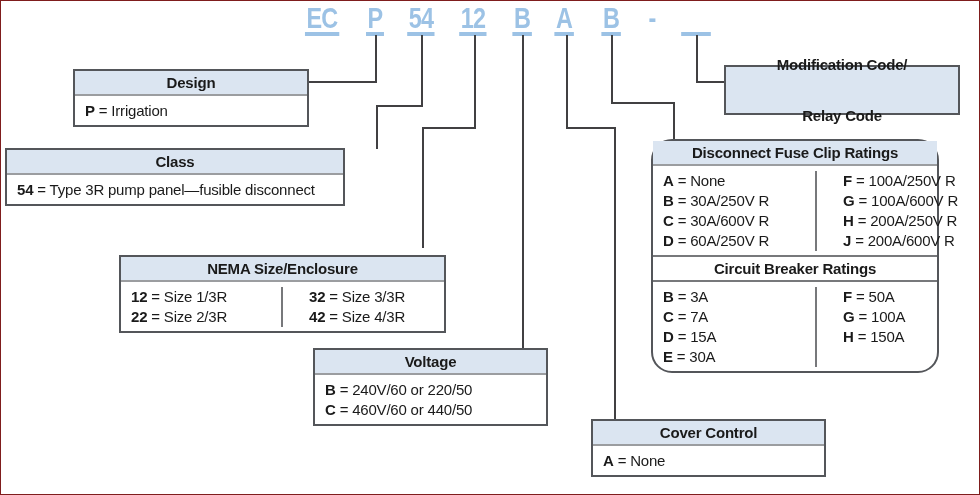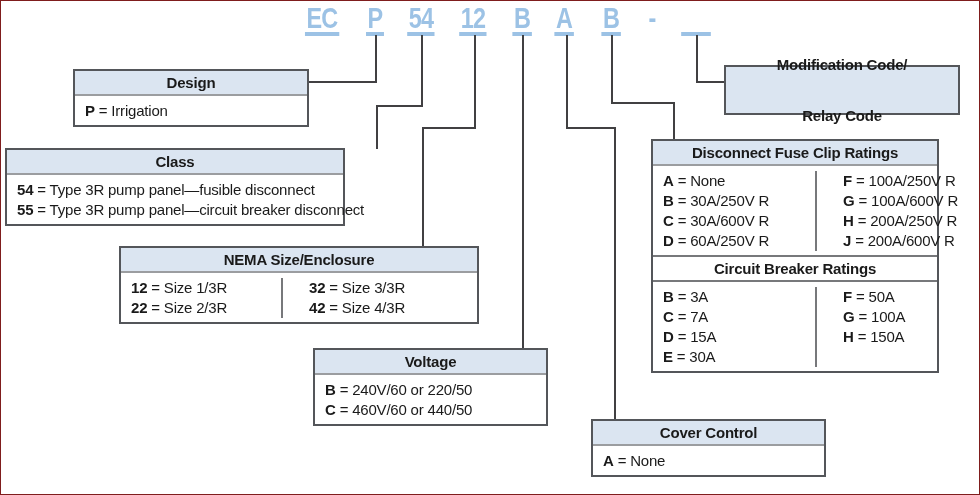--- a/index.html
+++ b/index.html
@@ -92,25 +92,24 @@
     <div class="hdr">Design</div>
     <div class="bd">
       <div class="row"><b>P</b><span>= Irrigation</span></div>
     </div>
   </div>
 
   <div class="pnbox" style="left:4px;top:147px;width:340px;">
     <div class="hdr">Class</div>
     <div class="bd">
       <div class="row"><b>54</b><span>= Type 3R pump panel—fusible disconnect</span></div>
-      <div class="row"><b>55</b><span>= Type 3R pump panel—circuit breaker disconnect</span></div>
     </div>
   </div>
 
-  <div class="pnbox nema" style="left:118px;top:245px;width:360px;">
+  <div class="pnbox nema" style="left:118px;top:254px;width:327px;">
     <div class="hdr">NEMA Size/Enclosure</div>
     <div class="bd cols">
       <div class="col-l">
         <div class="row"><b>12</b><span>= Size 1/3R</span></div>
         <div class="row"><b>22</b><span>= Size 2/3R</span></div>
       </div>
       <div class="col-r">
         <div class="row"><b>32</b><span>= Size 3/3R</span></div>
         <div class="row"><b>42</b><span>= Size 4/3R</span></div>
       </div>
@@ -130,21 +129,21 @@
     <div class="bd">
       <div class="row"><b>A</b><span>= None</span></div>
     </div>
   </div>
 
   <div class="modbox" style="left:723px;top:64px;width:236px;height:50px;">
     <div>Modification Code/</div>
     <div>Relay Code</div>
   </div>
 
-  <div class="pnbox ratings" style="left:650px;top:138px;width:288px;">
+  <div class="pnbox ratings" style="left:650px;top:138px;width:288px;border-radius:21px;">
     <div class="hdr">Disconnect Fuse Clip Ratings</div>
     <div class="bd cols">
       <div class="col-l">
         <div class="row"><b>A</b><span>=  None</span></div>
         <div class="row"><b>B</b><span>=  30A/250V R</span></div>
         <div class="row"><b>C</b><span>=  30A/600V R</span></div>
         <div class="row"><b>D</b><span>=  60A/250V R</span></div>
       </div>
       <div class="col-r">
         <div class="row"><b>F</b><span>=  100A/250V R</span></div>

